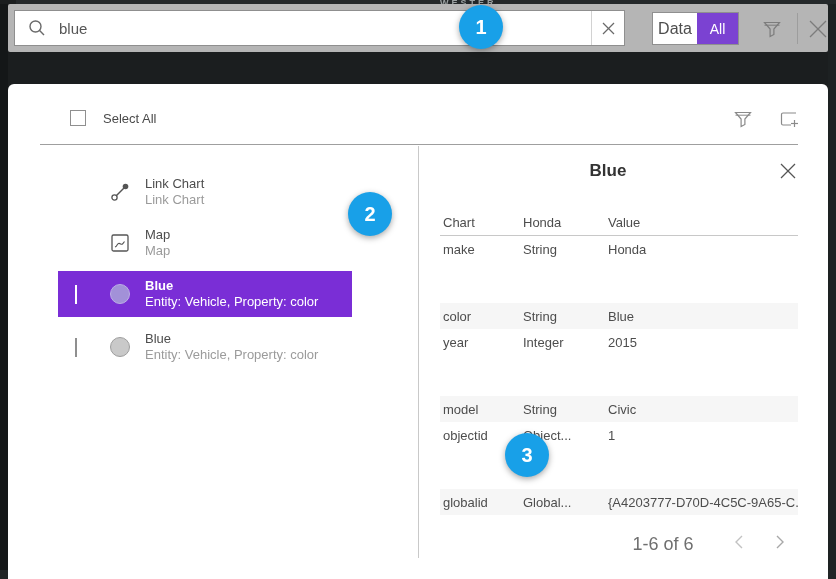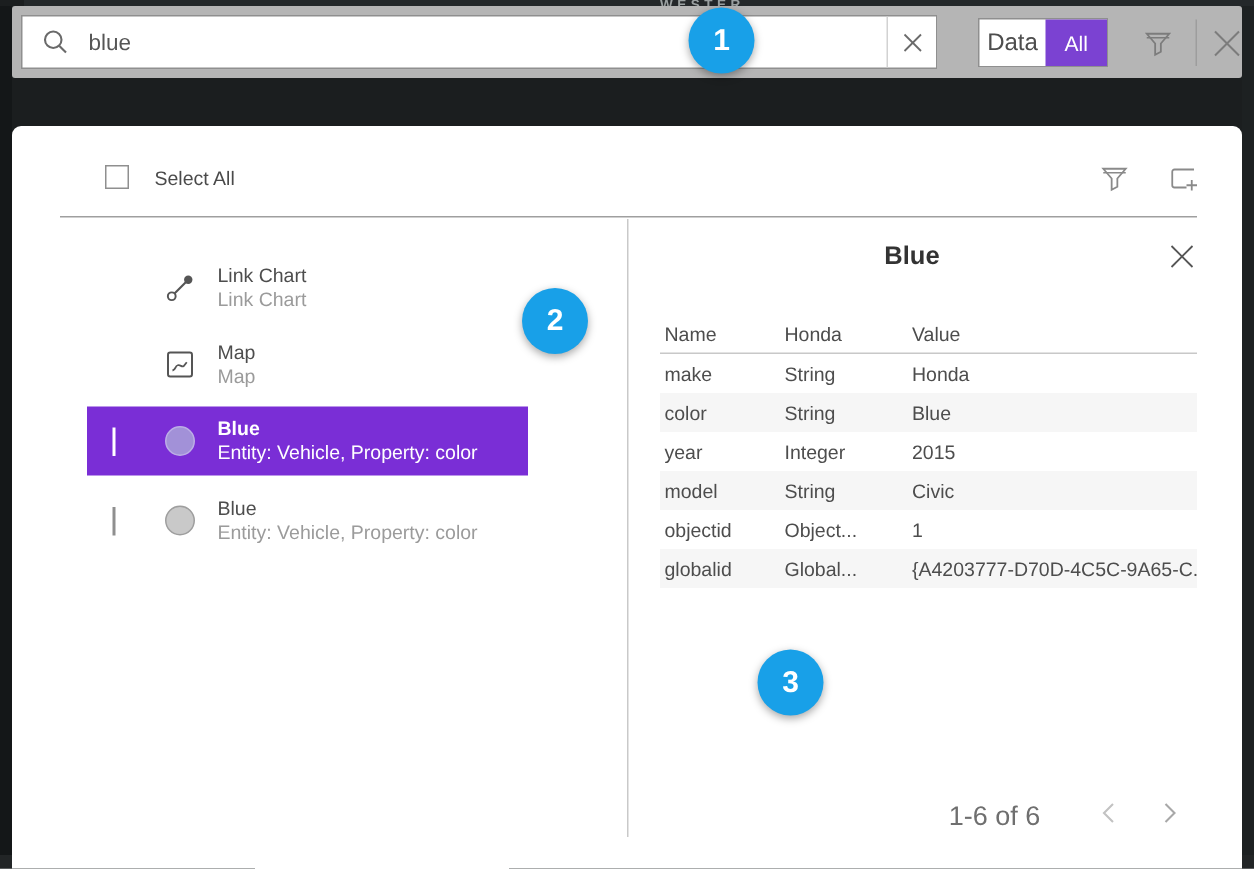--- a/index.html
+++ b/index.html
@@ -62,21 +62,21 @@
   .li-sub { font-size:13px; color:#9b9b9b; }
   .li-3 .li-title { color:#fff; font-weight:bold; }
   .li-3 .li-sub { color:#fff; }
 
   
   .detail-title { left:430px; top:77px; width:340px; text-align:center; font-size:17px; font-weight:bold; color:#333; }
   .detail-close { left:770px; top:77px; width:20px; height:20px; display:flex; align-items:center; justify-content:center; cursor:pointer; }
   .table { left:432px; top:126px; width:358px; }
   .t-head { display:flex; height:26px; align-items:center; border-bottom:1px solid #c8c8c8; }
   .t-row { display:flex; height:26px; align-items:center; }
-  .t-row.stripe { background:#f6f6f6; }
+  .t-row.stripe { background:#f6f6f6;margin-top:41px; }
   .c-name { width:83px; padding-left:3px; font-size:13px; color:#4d4d4d; }
   .c-type { width:85px; font-size:13px; color:#4d4d4d; }
   .c-value { flex:1; font-size:13px; color:#4d4d4d; white-space:nowrap; overflow:hidden; }
   .t-head .c-name, .t-head .c-type, .t-head .c-value { color:#4d4d4d; }
 
   .pagination-label { left:600px; top:450px; width:110px; text-align:center; font-size:18px; color:#6f6f6f; }
   .page-prev { left:720px; top:447px; width:22px; height:22px; display:flex; align-items:center; justify-content:center; cursor:pointer; }
   .page-next { left:761px; top:447px; width:22px; height:22px; display:flex; align-items:center; justify-content:center; cursor:pointer; }
 
   
@@ -214,21 +214,21 @@
     <div class="abs detail-title">Blue</div>
     <span class="abs detail-close">
       <svg width="16" height="16" viewBox="0 0 16 16">
           <line x1="1" y1="1" x2="15" y2="15" stroke="#555" stroke-width="1.2"></line>
           <line x1="15" y1="1" x2="1" y2="15" stroke="#555" stroke-width="1.2"></line>
         </svg>
     </span>
 
     <div class="abs table">
       <div class="t-head">
-        <span class="c-name">Name</span>
+        <span class="c-name">Chart</span>
         <span class="c-type">Honda</span>
         <span class="c-value">Value</span>
       </div>
       <div class="t-row">
         <span class="c-name">make</span>
         <span class="c-type">String</span>
         <span class="c-value">Honda</span>
       </div>
       <div class="t-row stripe">
         <span class="c-name">color</span>

